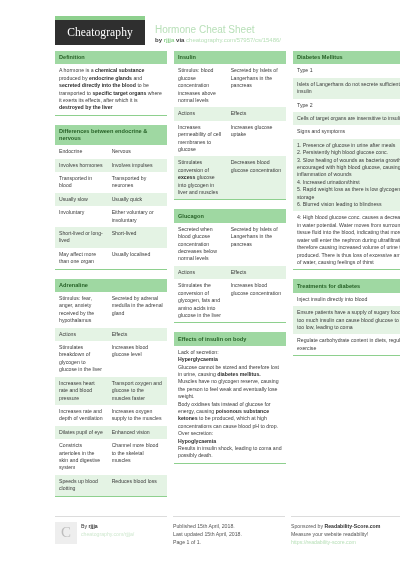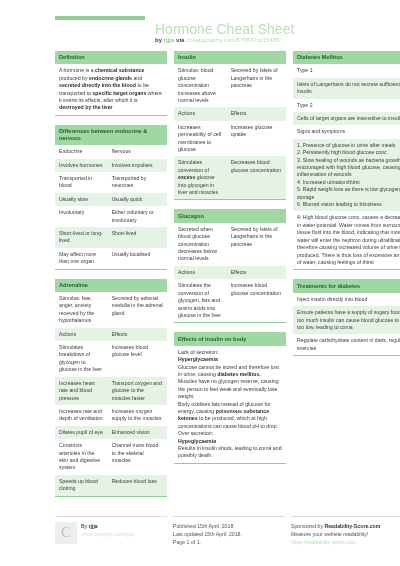--- a/index.html
+++ b/index.html
@@ -15,21 +15,21 @@
 
   
   .header { display:flex; align-items:flex-start; padding: 16px 0 6px 55px; }
   .logo-wrap { width: 90px; }
   .logo-bar { height: 4px; background:#8ed08e; width: 90px; }
   .logo {
     background:#2f2f2f; color:#fff; font-family:"Liberation Serif", serif;
     font-size: 11.5px; text-align:center; padding: 6px 0 7px 0; letter-spacing:.1px;
   }
   .title-wrap { padding-left: 10px; padding-top: 8px; }
-  .sheet-title { color:#b9e0b9; font-size: 14px; line-height: 11px; }
+  .sheet-title { color:#b9e0b9; font-size: 10px; line-height: 11px; }
   .byline { font-size: 6px; color:#555; line-height: 10px; }
   .byline .lbl { color:#444; font-weight:bold; }
   .byline .author { color:#8ed08e; font-weight:bold; }
   .byline .via { color:#444; font-weight:bold; }
   .byline .url { color:#b9e0b9; }
 
   
   .columns { display:flex; gap: 7px; padding: 0 8px 0 55px; align-items:flex-start; }
   .col { width: 112px; flex: 0 0 112px; }
   .col.col3 { width: 122px; flex: 0 0 122px; }
@@ -77,20 +77,21 @@
   .f-spon b { color:#333; }
 </style>
 </head>
 <body>
 
 <div class="page">
 
   <div class="header">
     <div class="logo-wrap">
       <div class="logo-bar"></div>
+      <div class="logo">Cheatography</div>
     </div>
     <div class="title-wrap">
       <div class="sheet-title">Hormone Cheat Sheet</div>
       <div class="byline">
         <span class="lbl">by</span>
         <span class="author">rjjja</span>
         <span class="via">via</span>
         <span class="url">cheatography.com/57957/cs/15486/</span>
       </div>
     </div>

